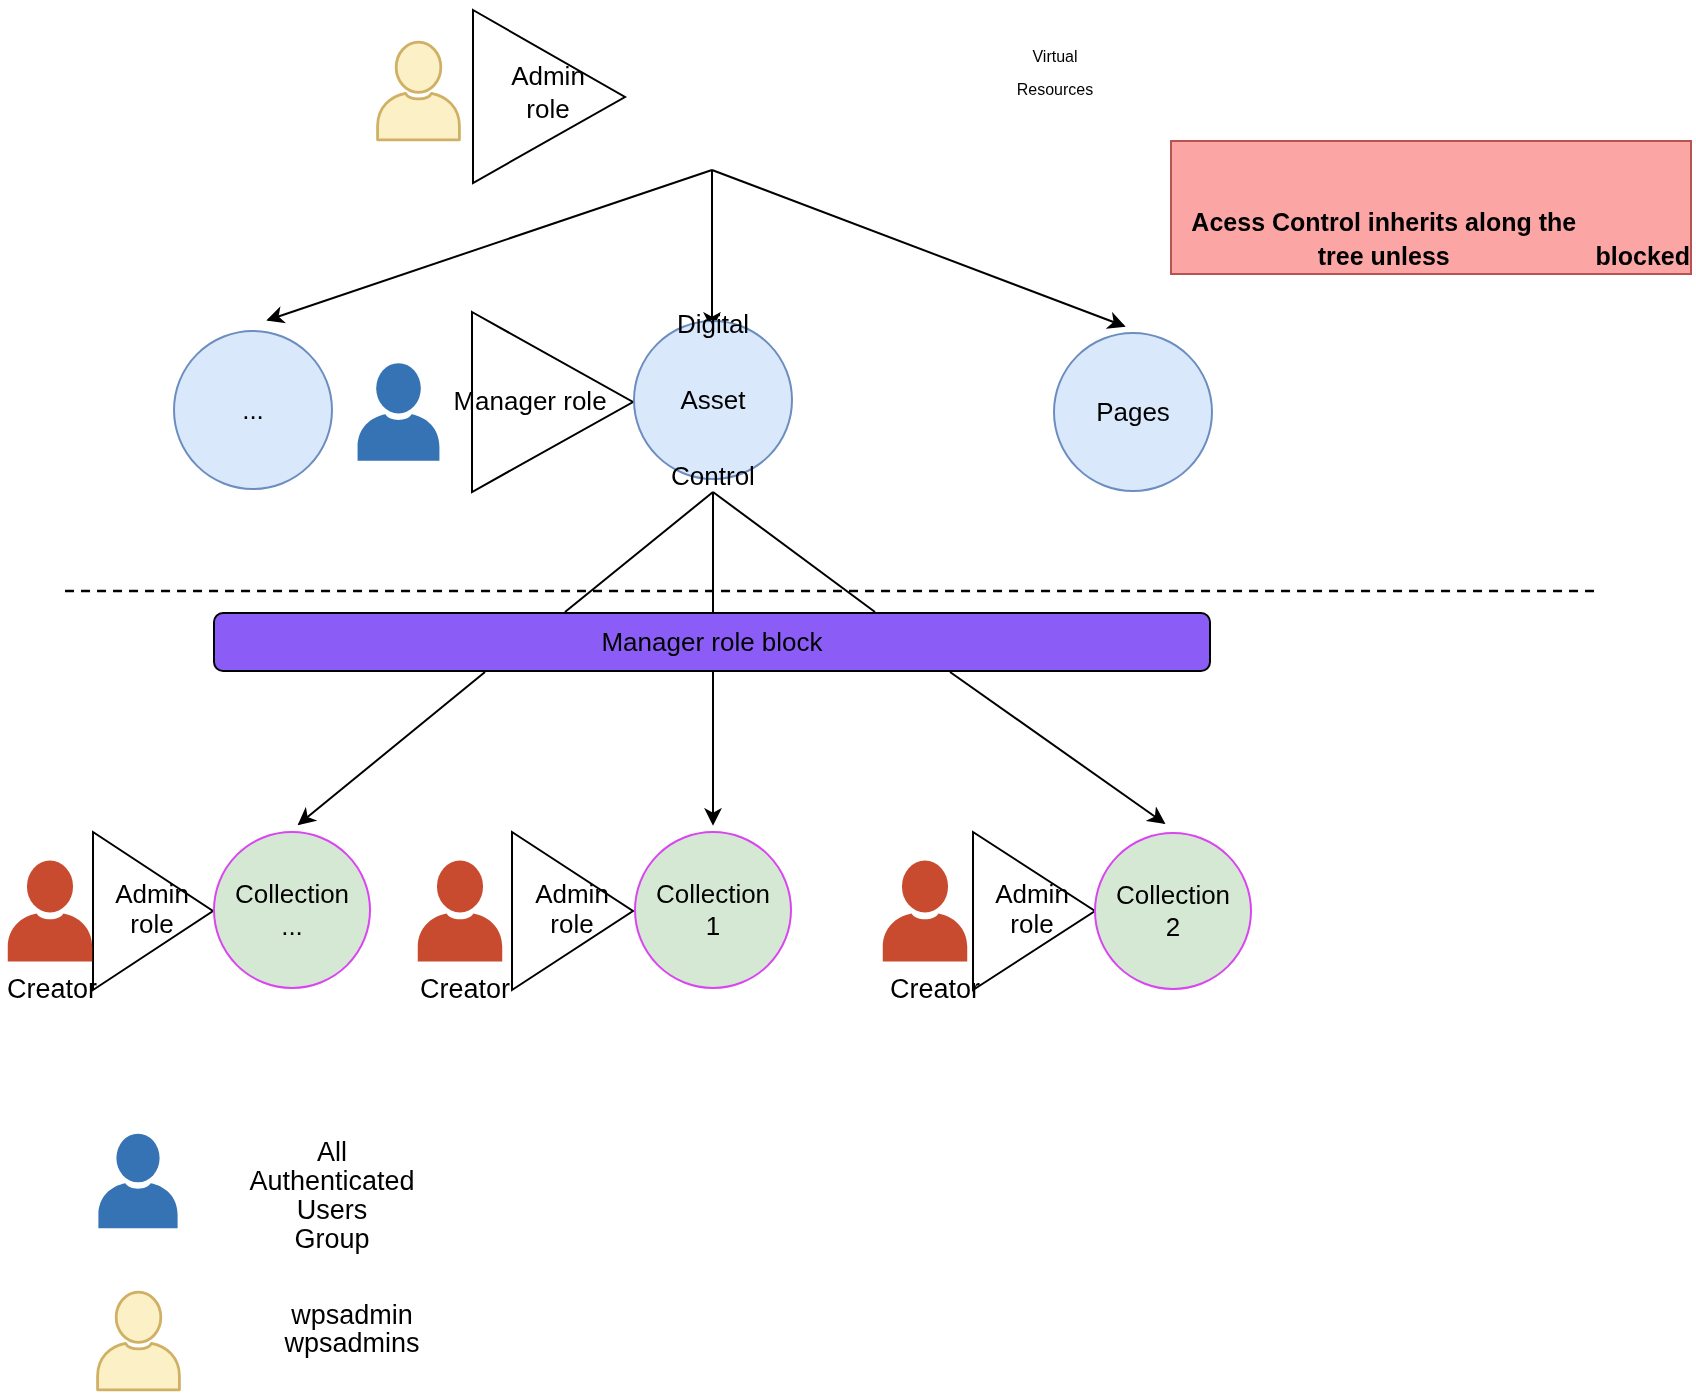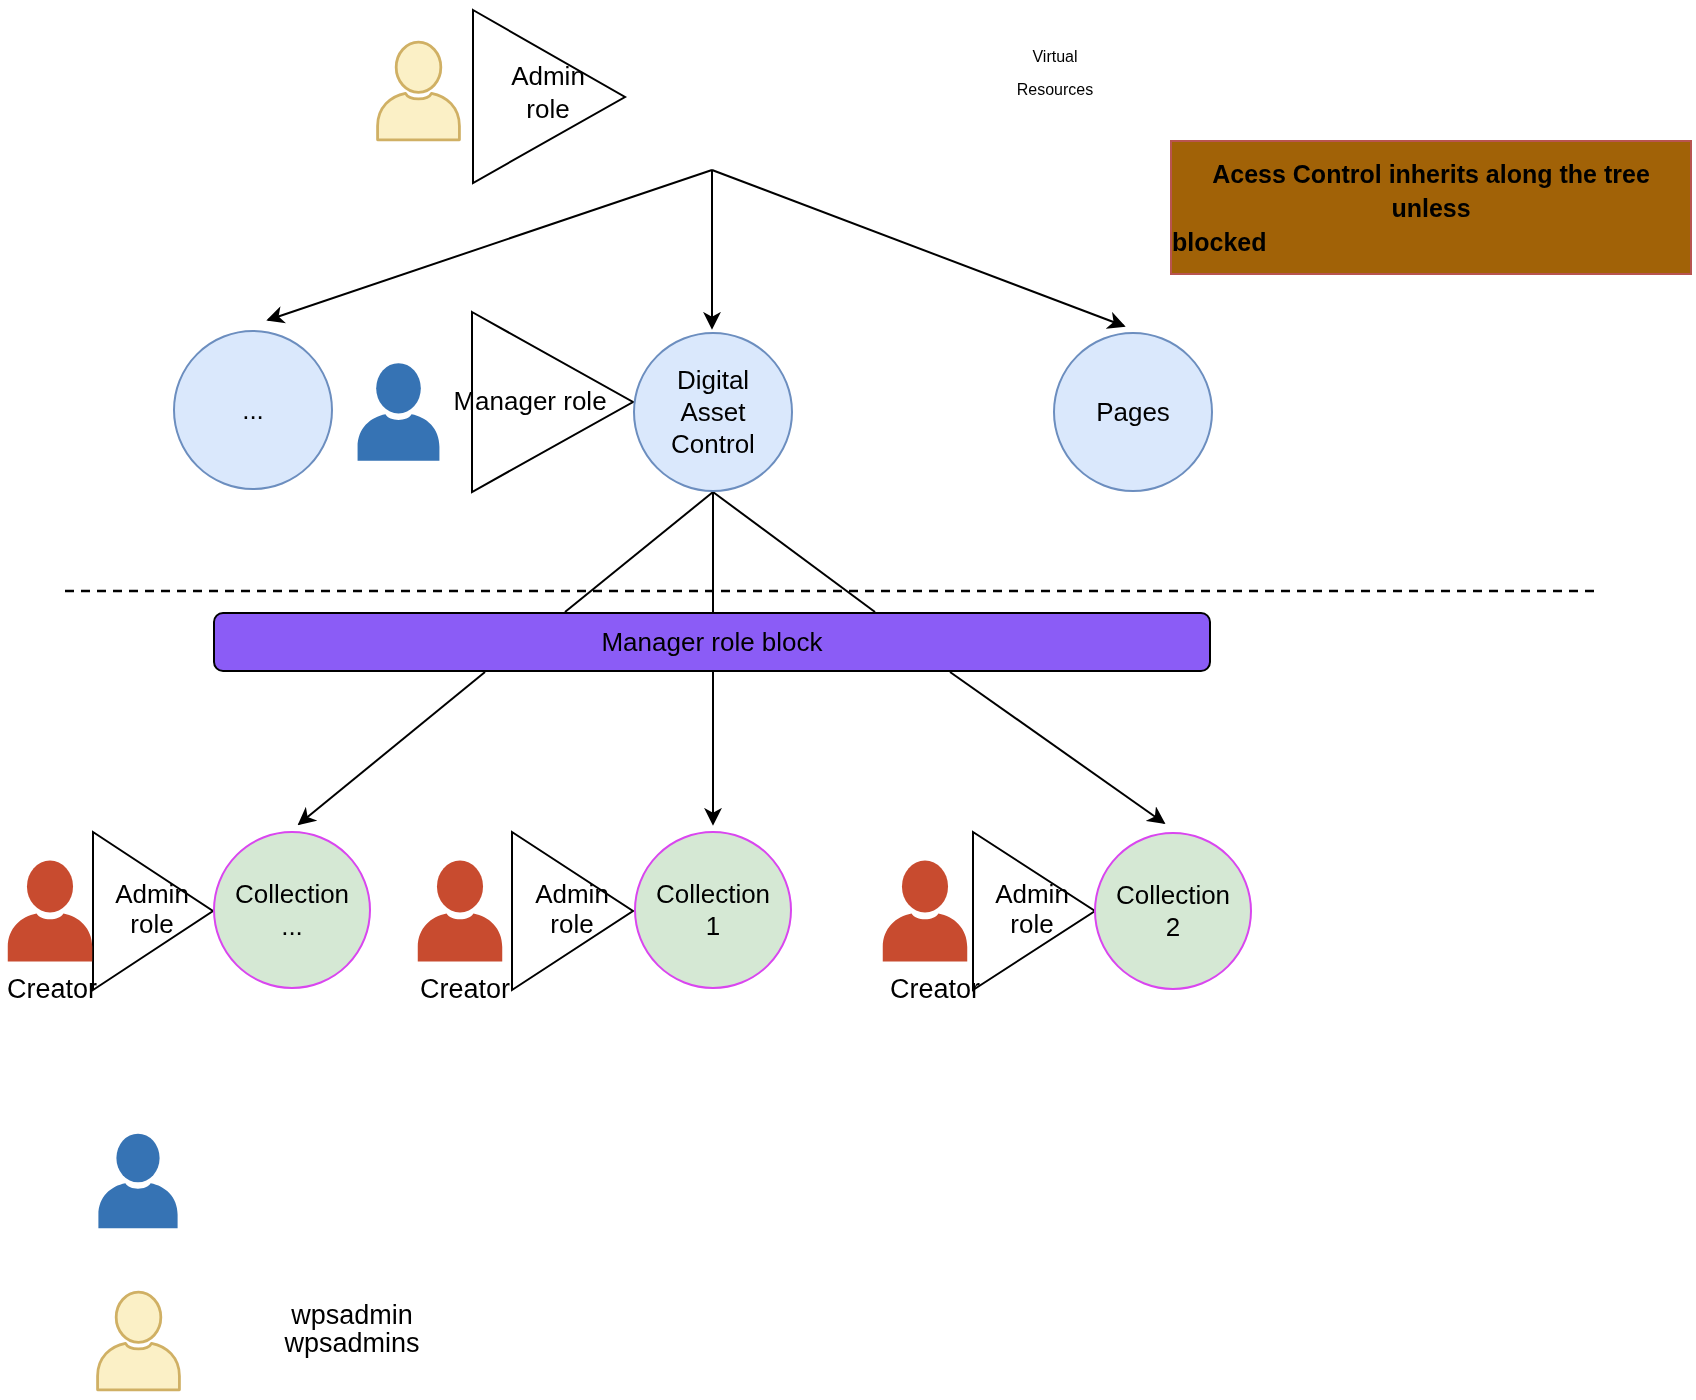--- a/index.html
+++ b/index.html
@@ -12,34 +12,34 @@
     position:absolute;border-radius:50%;display:flex;flex-direction:column;
     align-items:center;justify-content:center;text-align:center;
     font-size:26px;line-height:32px;
   }
   .node.blue{background:#dae8fc;border:2px solid #6c8ebf;}
   .node.green{background:#d5e8d4;border:2px solid #d946ef;}
   .blue-node-160{width:156px;height:156px;}
   .green-node-158{width:154px;height:154px;}
   #portal{left:632px;top:10px;}
   #ellipsis{left:173px;top:330px;}
-  #dam{left:633px;top:332px;}
+  #dam{left:633px;top:320px;gap:44px;}
   #pages{left:1053px;top:332px;}
   #collection-dots{left:213px;top:831px;}
   #collection-1{left:634px;top:831px;}
   #collection-2{left:1094px;top:832px;}
   #block{
     position:absolute;left:213px;top:612px;width:994px;height:56px;
     background:#8b5cf6;border:2px solid #000;border-radius:10px;
     display:flex;align-items:center;justify-content:center;font-size:26px;
   }
   #note{
     position:absolute;left:1170px;top:140px;width:518px;height:131px;
-    background:#a16207;border:2px solid #b85450;
-    display:flex;flex-direction:column;align-items:flex-start;justify-content:center;
+    background:#fca5a5;border:2px solid #b85450;
+    display:flex;align-items:flex-end;justify-content:center;
     font-size:25px;font-weight:bold;line-height:34px;text-align:center;
   }
   .flabel{position:absolute;text-align:center;}
   #virtual-resources{left:955px;top:40px;width:200px;font-size:16px;line-height:33px;}
   #admin-role-top-label{left:473px;top:60px;width:150px;font-size:26px;line-height:33px;}
   #manager-role-label{left:430px;top:386px;width:200px;font-size:26px;line-height:30px;}
   #admin-role-1-label{left:92px;top:879px;width:120px;font-size:26px;line-height:30px;}
   #admin-role-2-label{left:512px;top:879px;width:120px;font-size:26px;line-height:30px;}
   #admin-role-3-label{left:972px;top:879px;width:120px;font-size:26px;line-height:30px;}
   .creator-label{top:974px;width:110px;font-size:27px;}
@@ -158,18 +158,23 @@
   <div class="flabel creator-label" id="creator-1">
     <span>Creator</span>
   </div>
   <div class="flabel creator-label" id="creator-2">
     <span>Creator</span>
   </div>
   <div class="flabel creator-label" id="creator-3">
     <span>Creator</span>
   </div>
 
+  <div class="flabel" id="legend-auth-label">
+    <div>All Authenticated</div>
+    <div>Users</div>
+    <div>Group</div>
+  </div>
   <div class="flabel" id="legend-wps-label">
     <div>wpsadmin</div>
     <div>wpsadmins</div>
   </div>
 
 </div>
 
 </body></html>

